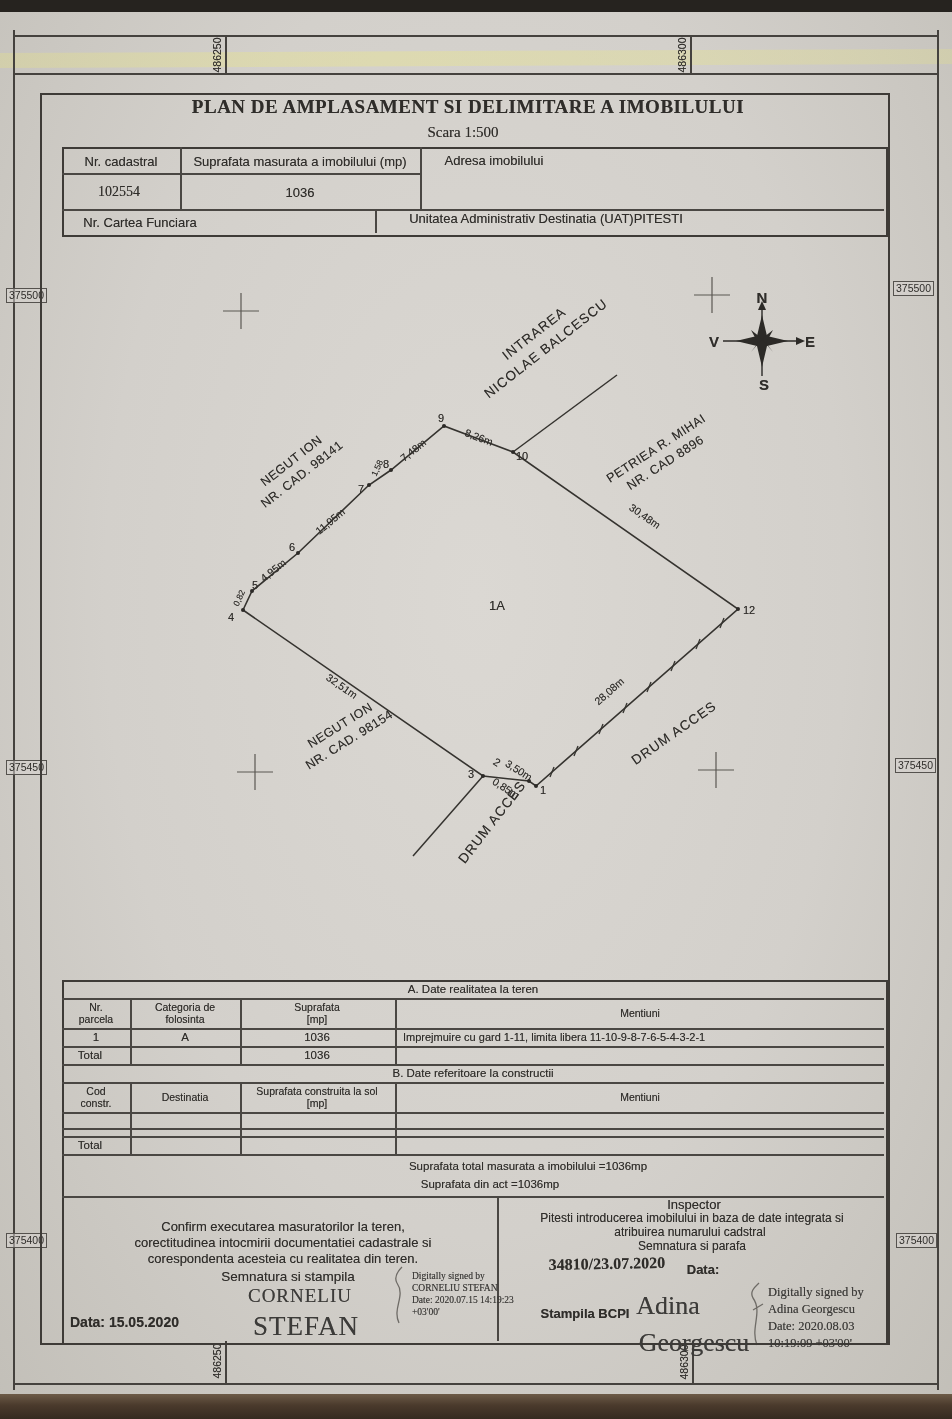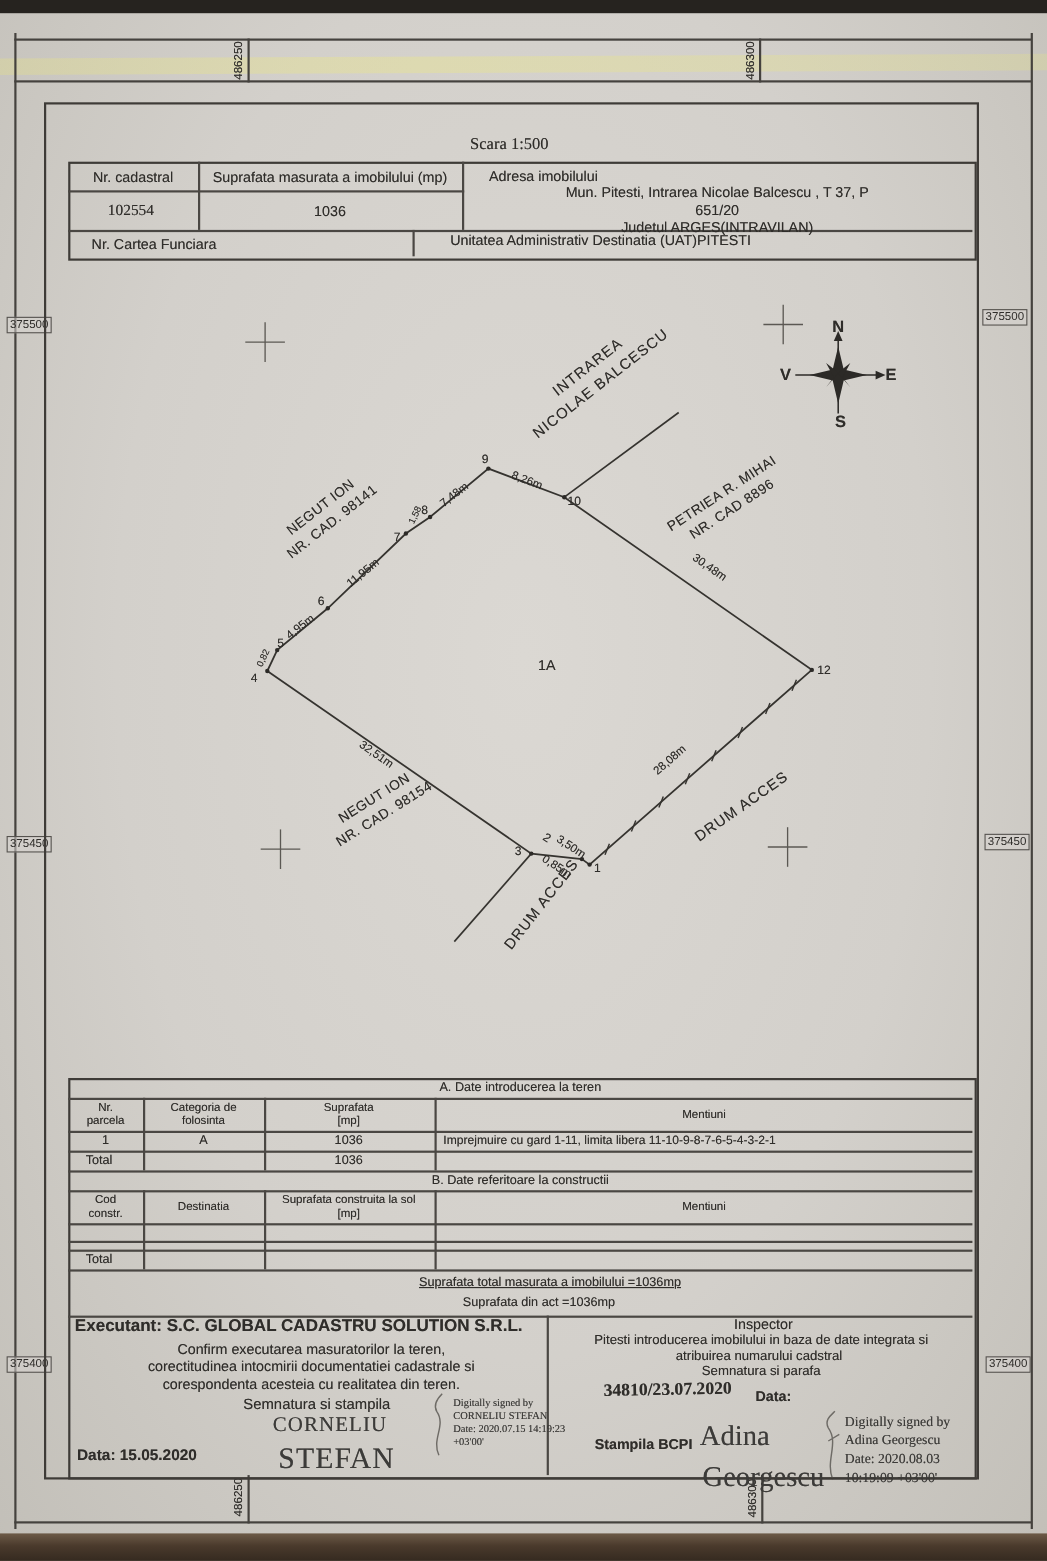--- a/index.html
+++ b/index.html
@@ -50,36 +50,35 @@
 
   <div class="coordbox" style="left:6px;top:288px;">375500</div>
   <div class="coordbox" style="left:6px;top:760px;">375450</div>
   <div class="coordbox" style="left:6px;top:1233px;">375400</div>
   <div class="coordbox" style="left:893px;top:281px;">375500</div>
   <div class="coordbox" style="left:895px;top:758px;">375450</div>
   <div class="coordbox" style="left:896px;top:1233px;">375400</div>
 
   <div class="frame" style="left:40px;top:93px;width:846px;height:1248px;"></div>
 
+  <div class="lbl serif" style="left:468px;top:107px;font-size:19px;font-weight:bold;letter-spacing:.5px;">PLAN DE AMPLASAMENT SI DELIMITARE A IMOBILULUI</div>
   <div class="lbl serif" style="left:463px;top:132px;font-size:15px;">Scara  1:500</div>
 
   <div class="frame" style="left:62px;top:147px;width:822px;height:86px;border-width:2px;"></div>
   <div class="hline cellline" style="left:62px;top:173px;width:360px;height:2px;"></div>
   <div class="hline cellline" style="left:62px;top:209px;width:822px;height:2px;"></div>
   <div class="vline cellline" style="left:180px;top:147px;height:62px;"></div>
   <div class="vline cellline" style="left:420px;top:147px;height:62px;"></div>
   <div class="vline cellline" style="left:375px;top:209px;height:24px;"></div>
 
   <div class="lbl" style="left:121px;top:161px;font-size:13px;">Nr. cadastral</div>
   <div class="lbl" style="left:300px;top:161px;font-size:13px;">Suprafata masurata a imobilului (mp)</div>
   <div class="lbl" style="left:494px;top:160px;font-size:13px;">Adresa imobilului</div>
   <div class="lbl serif" style="left:119px;top:192px;font-size:14px;">102554</div>
   <div class="lbl" style="left:300px;top:192px;font-size:13px;">1036</div>
-  <div class="lbl preline" style="left:652px;top:191px;font-size:13px;text-align:center;line-height:16px;">Mun. Pitesti, Intrarea Nicolae Balcescu , T 37,  P 651/20
-Judetul  ARGES(INTRAVILAN)</div>
   <div class="lbl" style="left:140px;top:222px;font-size:13px;">Nr. Cartea Funciara</div>
   <div class="lbl" style="left:546px;top:218px;font-size:13px;">Unitatea Administrativ Destinatia (UAT)PITESTI</div>
 
   <svg class="abs" style="left:0;top:0;" width="952" height="1419" viewBox="0 0 952 1419">
 
     <polyline points="243,610 252,591 298,553 369,485 391,470 444,426 513,452 738,609 536,786 529,781 483,776 243,610" fill="none" stroke="#35332f" stroke-width="1.6"></polyline>
 
     <line x1="513" y1="452" x2="617" y2="375" stroke="#35332f" stroke-width="1.5"></line>
     <line x1="483" y1="776" x2="413" y2="856" stroke="#35332f" stroke-width="1.5"></line>
 
@@ -197,21 +196,21 @@
   <div class="vline cellline" style="left:130px;top:998px;height:66px;"></div>
   <div class="vline cellline" style="left:240px;top:998px;height:66px;"></div>
   <div class="vline cellline" style="left:395px;top:998px;height:66px;"></div>
 
   <div class="vline cellline" style="left:130px;top:1082px;height:72px;"></div>
   <div class="vline cellline" style="left:240px;top:1082px;height:72px;"></div>
   <div class="vline cellline" style="left:395px;top:1082px;height:72px;"></div>
 
   <div class="vline cellline" style="left:497px;top:1196px;height:145px;"></div>
 
-  <div class="lbl" style="left:473px;top:989px;font-size:11.5px;">A. Date introducerea la teren</div>
+  <div class="lbl" style="left:473px;top:989px;font-size:11.5px;">A. Date realitatea la teren</div>
   <div class="lbl preline" style="left:96px;top:1013px;font-size:10.5px;text-align:center;line-height:12px;">Nr.
 parcela</div>
   <div class="lbl preline" style="left:185px;top:1013px;font-size:10.5px;text-align:center;line-height:12px;">Categoria de
 folosinta</div>
   <div class="lbl preline" style="left:317px;top:1013px;font-size:10.5px;text-align:center;line-height:12px;">Suprafata
 [mp]</div>
   <div class="lbl" style="left:640px;top:1013px;font-size:10.5px;">Mentiuni</div>
   <div class="lbl" style="left:96px;top:1037px;font-size:11.5px;">1</div>
   <div class="lbl" style="left:185px;top:1037px;font-size:11.5px;">A</div>
   <div class="lbl" style="left:317px;top:1037px;font-size:11.5px;">1036</div>
@@ -221,24 +220,23 @@
 
   <div class="lbl" style="left:473px;top:1073px;font-size:11.5px;">B. Date referitoare la constructii</div>
   <div class="lbl preline" style="left:96px;top:1097px;font-size:10.5px;text-align:center;line-height:12px;">Cod
 constr.</div>
   <div class="lbl" style="left:185px;top:1097px;font-size:10.5px;">Destinatia</div>
   <div class="lbl preline" style="left:317px;top:1097px;font-size:10.5px;text-align:center;line-height:12px;">Suprafata construita la sol
 [mp]</div>
   <div class="lbl" style="left:640px;top:1097px;font-size:10.5px;">Mentiuni</div>
   <div class="lbl" style="left:90px;top:1145px;font-size:11.5px;">Total</div>
 
-  <div class="lbl" style="left:500px;top:1166px;font-size:11.5px;text-decoration:underline;">Suprafata total masurata a imobilului =1036mp</div>
+  <div class="lbl" style="left:528px;top:1166px;font-size:11.5px;">Suprafata total masurata a imobilului =1036mp</div>
   <div class="lbl" style="left:490px;top:1184px;font-size:11.5px;">Suprafata din act  =1036mp</div>
 
-  <div class="lbl" style="left:68px;top:1206px;font-size:15.5px;font-weight:600;transform:translate(0,-50%);">Executant: S.C. GLOBAL CADASTRU SOLUTION S.R.L.</div>
   <div class="lbl" style="left:283px;top:1226px;font-size:13px;">Confirm executarea masuratorilor la teren,</div>
   <div class="lbl" style="left:283px;top:1242px;font-size:13px;">corectitudinea intocmirii documentatiei cadastrale si</div>
   <div class="lbl" style="left:283px;top:1258px;font-size:13px;">corespondenta acesteia cu realitatea din teren.</div>
   <div class="lbl" style="left:288px;top:1276px;font-size:13.5px;">Semnatura si stampila</div>
   <div class="lbl sig" style="left:300px;top:1296px;font-size:19px;letter-spacing:1px;">CORNELIU</div>
   <div class="lbl sig" style="left:306px;top:1326px;font-size:27px;letter-spacing:1px;">STEFAN</div>
   <div class="lbl" style="left:70px;top:1322px;font-size:14px;font-weight:600;transform:translate(0,-50%);">Data: 15.05.2020</div>
   <div class="lbl sig preline" style="left:412px;top:1270px;font-size:9.5px;line-height:12px;transform:none;text-align:left;">Digitally signed by
 CORNELIU STEFAN
 Date: 2020.07.15 14:19:23

